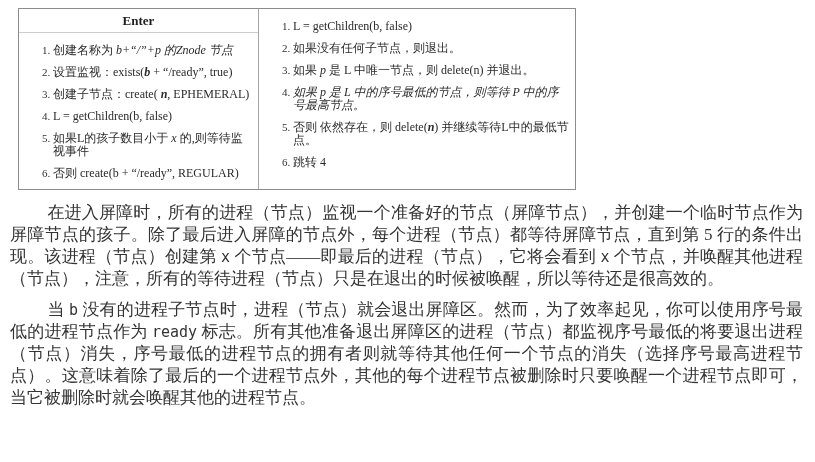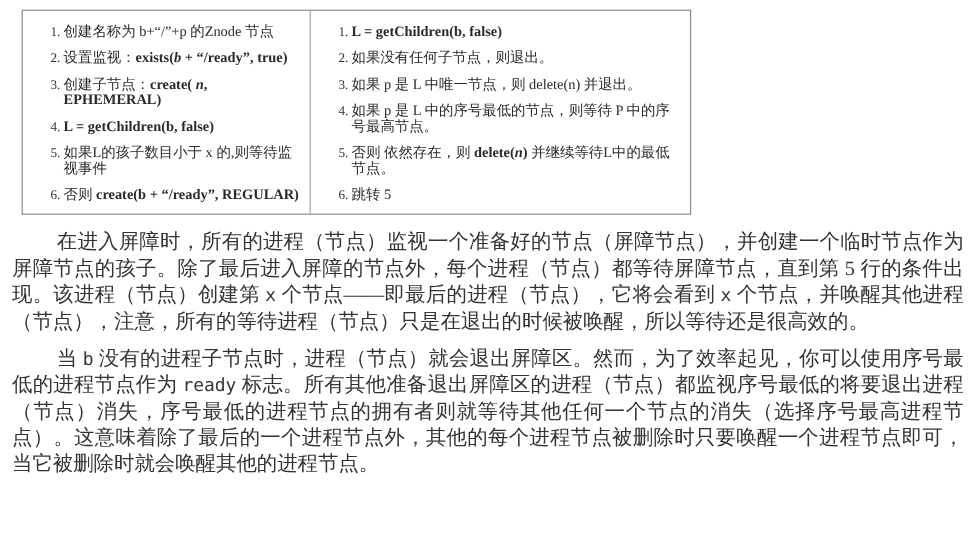--- a/index.html
+++ b/index.html
@@ -20,55 +20,56 @@
     padding:4px 0 3px;border-bottom:1px solid #cccccc;
     font-family:"Liberation Serif",serif;
   }
   ol.steps{
     margin:11px 0 4px;padding:0 6px 0 34px;
     font-size:12px;line-height:13px;color:#2a2a2a;
   }
   ol.steps li{margin:0 0 9px;}
   ol.steps li::marker{font-size:11px;color:#333;}
   .sp{font-style:normal;font-weight:normal;}
-  .sb{font-weight:bold;}
-  .si{}
+  .sb{font-weight:normal;}
+  .si{font-style:italic;}
   .sbi{font-weight:bold;font-style:italic;}
   .sm{font-family:"DejaVu Sans Mono",monospace;font-size:0.88em;}
   
   .doc-body{
     margin-top:12px;padding:0 12px 0 10px;
     font-size:17px;line-height:22px;color:#333;
     font-family:"Liberation Serif",serif;
     text-align:justify;
   }
   .doc-body p{margin:0 0 9px;text-indent:2.2em;}
 </style>
 </head>
 <body>
 
 <div class="ztable">
   <div class="zcol enter">
+    <div class="zcol-header">Enter</div>
     <ol class="steps">
         <li><span class="sp">创建名称为 </span><span class="si">b+“/”+p 的Znode 节点</span></li>
         <li><span class="sp">设置监视：</span><span class="sb">exists(</span><span class="sbi">b</span><span class="sb"> + “/ready”, true)</span></li>
         <li><span class="sp">创建子节点：</span><span class="sb">create( </span><span class="sbi">n</span><span class="sb">, EPHEMERAL)</span></li>
         <li><span class="sb">L = getChildren(b, false)</span></li>
         <li><span class="sp">如果L的孩子数目小于 </span><span class="si">x</span><span class="sp"> 的,则等待监视事件</span></li>
         <li><span class="sp">否则 </span><span class="sb">create(b + “/ready”, REGULAR)</span></li>
       </ol>
   </div>
   <div class="zcol leave">
     <ol class="steps">
         <li><span class="sb">L = getChildren(b, false)</span></li>
         <li><span class="sp">如果没有任何子节点，则退出。</span></li>
         <li><span class="sp">如果 </span><span class="si">p</span><span class="sp"> 是 L 中唯一节点，则 delete(n) 并退出。</span></li>
         <li><span class="si">如果 p 是 L 中的序号最低的节点，则等待 P 中的序号最高节点。</span></li>
         <li><span class="sp">否则 依然存在，则 </span><span class="sb">delete(</span><span class="sbi">n</span><span class="sb">)</span><span class="sp"> 并继续等待L中的最低节点。</span></li>
-        <li><span class="sp">跳转 5</span></li>
+        <li><span class="sp">跳转 4</span></li>
       </ol>
   </div>
 </div>
 
 <div class="doc-body">
   <p><span class="sp">在进入屏障时，所有的进程（节点）监视一个准备好的节点（屏障节点），并创建一个临时节点作为屏障节点的孩子。除了最后进入屏障的节点外，每个进程（节点）都等待屏障节点，直到第 5 行的条件出现。该进程（节点）创建第 </span><span class="sm">x</span><span class="sp"> 个节点——即最后的进程（节点），它将会看到 </span><span class="sm">x</span><span class="sp"> 个节点，并唤醒其他进程（节点），注意，所有的等待进程（节点）只是在退出的时候被唤醒，所以等待还是很高效的。</span></p>
   <p><span class="sp">当 </span><span class="sm">b</span><span class="sp"> 没有的进程子节点时，进程（节点）就会退出屏障区。然而，为了效率起见，你可以使用序号最低的进程节点作为 </span><span class="sm">ready</span><span class="sp"> 标志。所有其他准备退出屏障区的进程（节点）都监视序号最低的将要退出进程（节点）消失，序号最低的进程节点的拥有者则就等待其他任何一个节点的消失（选择序号最高进程节点）。这意味着除了最后的一个进程节点外，其他的每个进程节点被删除时只要唤醒一个进程节点即可，当它被删除时就会唤醒其他的进程节点。</span></p>
 </div>
 
 </body></html>

